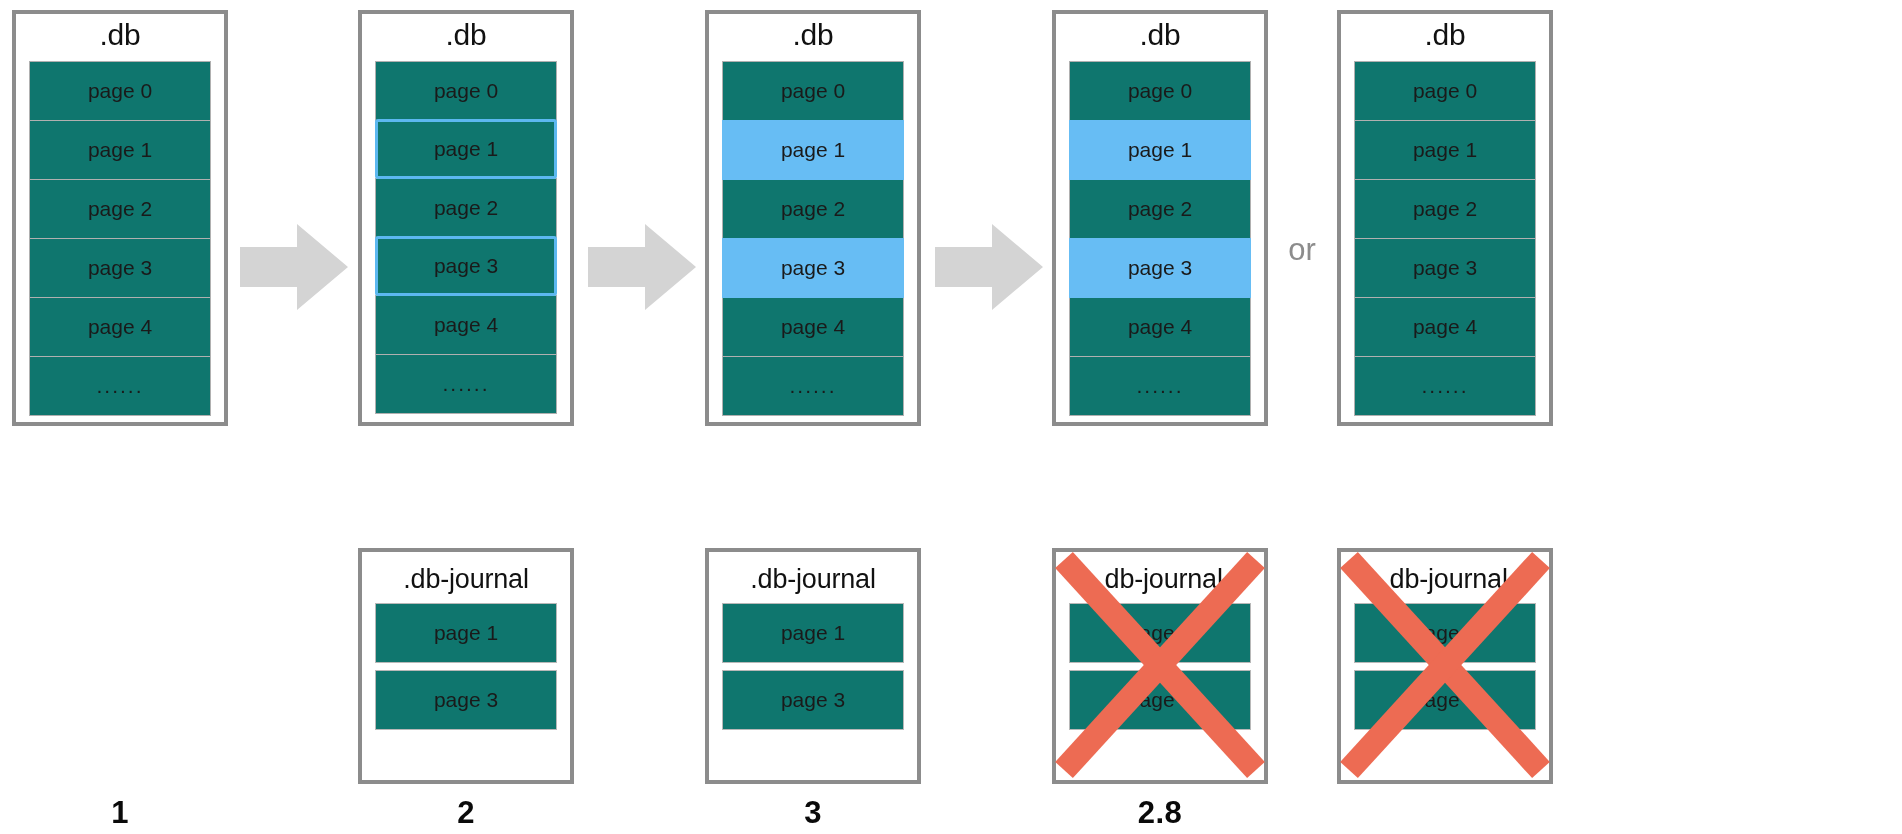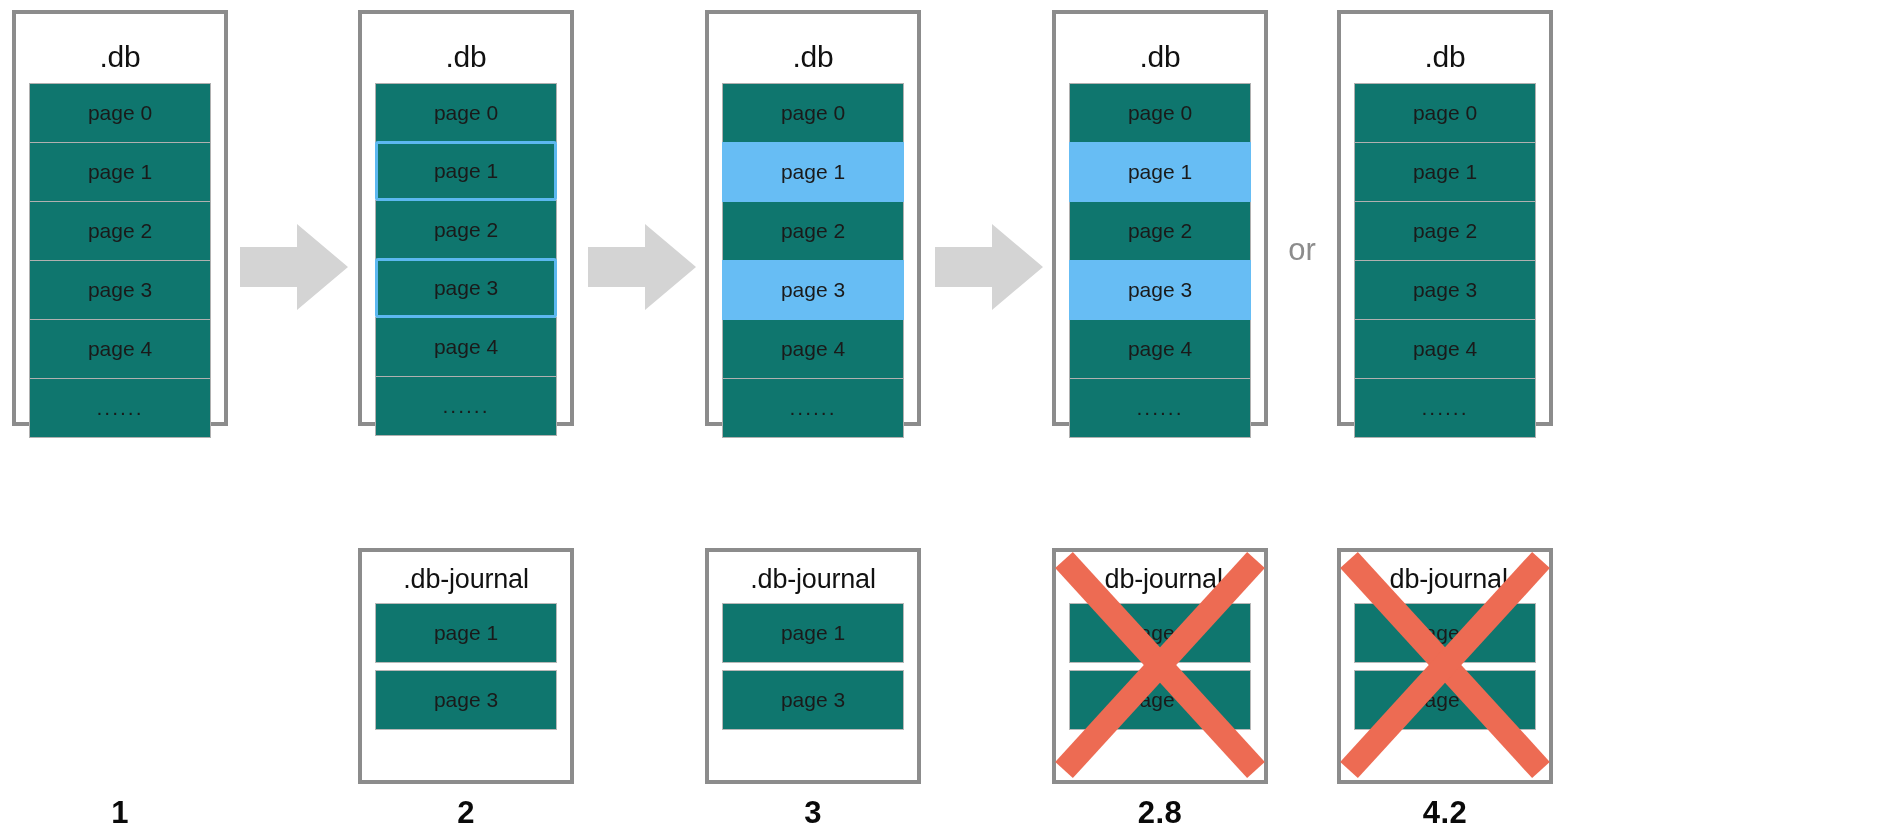--- a/index.html
+++ b/index.html
@@ -43,21 +43,21 @@
   .filebox.journal {
     top: 548px;
     height: 236px;
   }
 
   .file-title {
     text-align: center;
     font-size: 30px;
     color: #111111;
     line-height: 1;
-    padding-top: 28px;
+    padding-top: 6px;
     padding-bottom: 11px;
     letter-spacing: -0.2px;
     white-space: nowrap;
   }
   .filebox.journal .file-title {
     font-size: 27px;
     padding-top: 14px;
     padding-bottom: 10px;
   }
 
@@ -250,21 +250,20 @@
         <div class="file-title">.db-journal</div>
         <div class="pagelist">
           <div class="pagerow">page 1</div>
           <div class="pagerow">page 3</div>
         </div>
       </div>
       <div class="xmark"><svg viewBox="0 0 228 236" width="228" height="236">
           <line x1="18" y1="12" x2="210" y2="222" stroke="#ed6b53" stroke-width="24" stroke-linecap="butt"></line>
           <line x1="210" y1="12" x2="18" y2="222" stroke="#ed6b53" stroke-width="24" stroke-linecap="butt"></line>
         </svg></div>
-      <div class="step-label">4.2</div>
     </div>
     <div class="arrow" style="left: 240px;"><svg viewBox="0 0 108 90" width="108" height="90">
         <path d="M0,25 L57,25 L57,2 L108,45 L57,88 L57,65 L0,65 Z" fill="#d4d4d4"></path>
       </svg></div>
     <div class="arrow" style="left: 588px;"><svg viewBox="0 0 108 90" width="108" height="90">
         <path d="M0,25 L57,25 L57,2 L108,45 L57,88 L57,65 L0,65 Z" fill="#d4d4d4"></path>
       </svg></div>
     <div class="arrow" style="left: 935px;"><svg viewBox="0 0 108 90" width="108" height="90">
         <path d="M0,25 L57,25 L57,2 L108,45 L57,88 L57,65 L0,65 Z" fill="#d4d4d4"></path>
       </svg></div>

